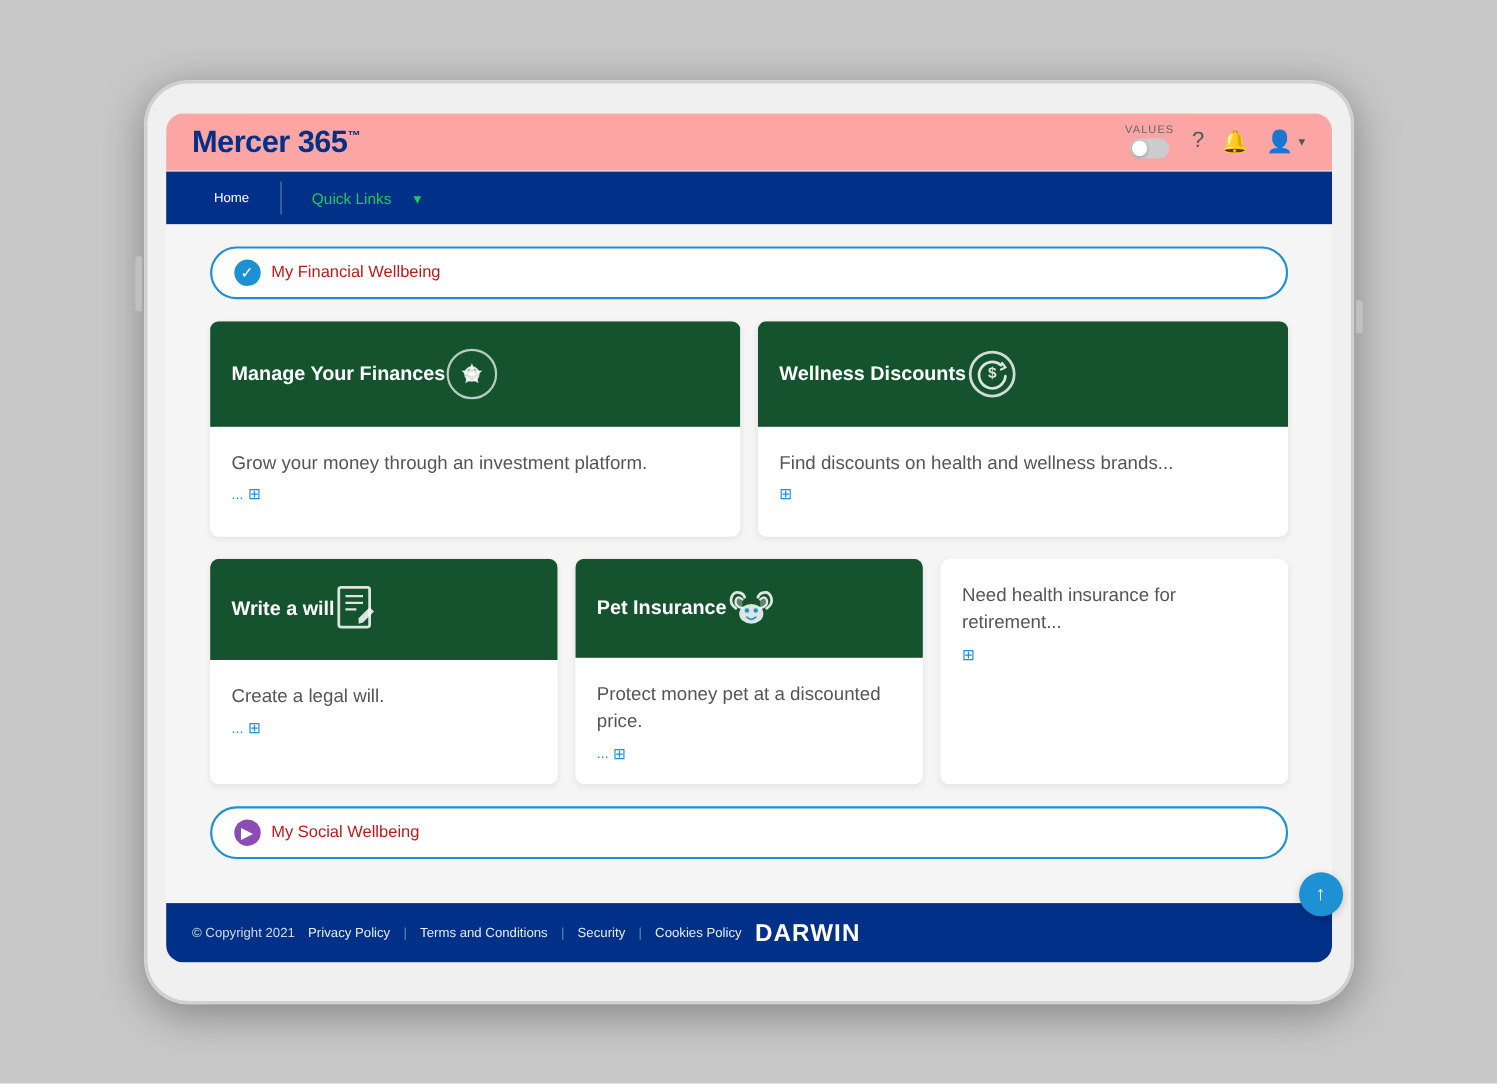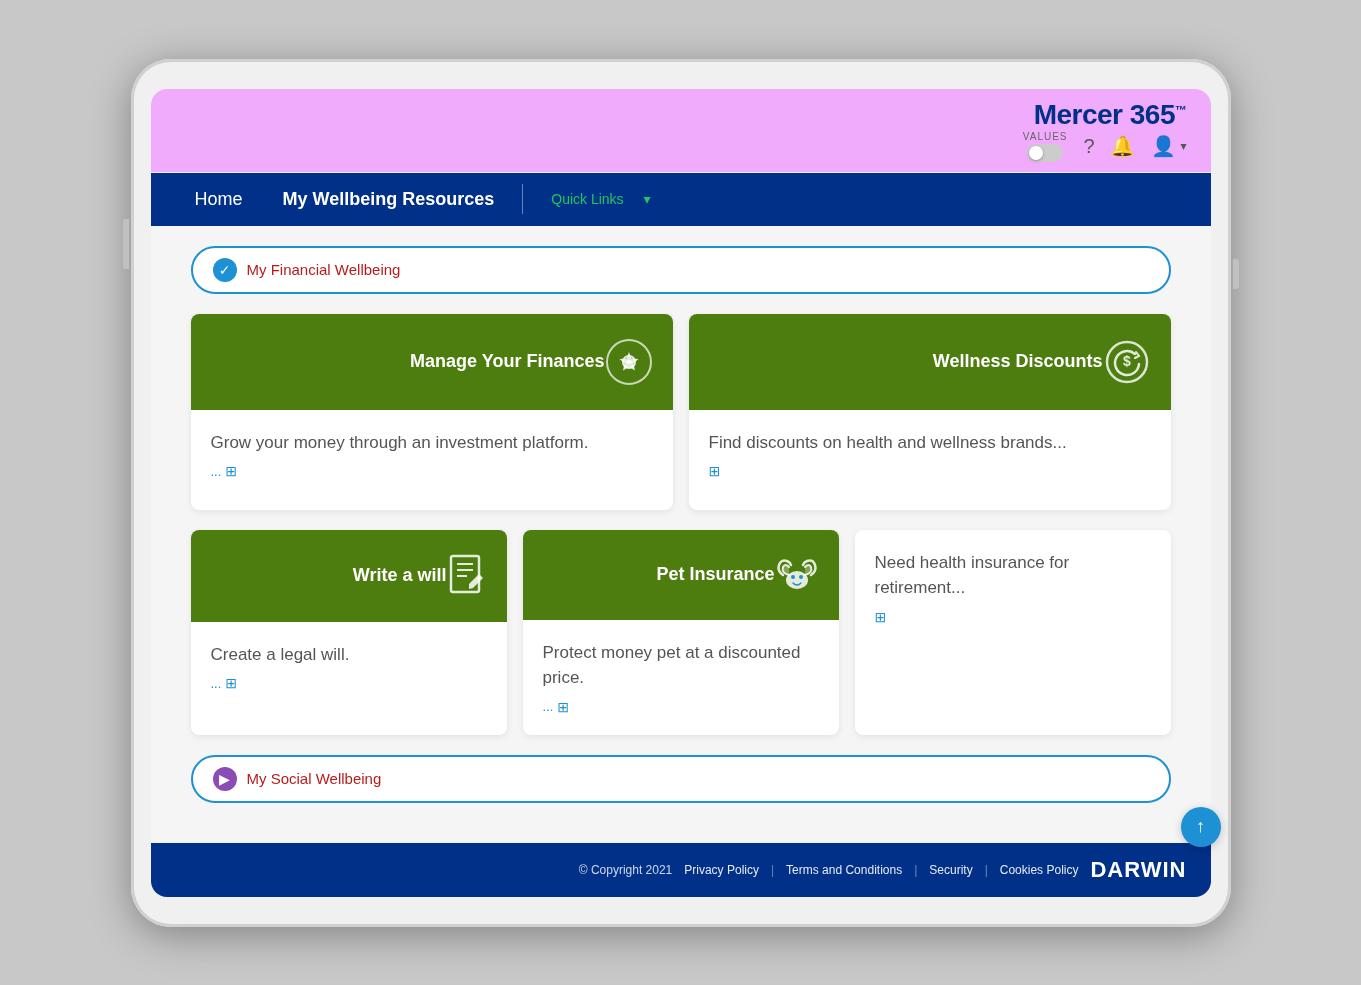--- a/index.html
+++ b/index.html
@@ -25,26 +25,25 @@
     .tablet-inner {
       background: #fff;
       border-radius: 16px;
       overflow: hidden;
       height: 100%;
     }
 
     
     .header {
       display: flex;
-      align-items: flex-end;
+      align-items: center;
       justify-content: space-between;
       padding: 10px 24px;
-      background: #f0abfc;
+      background: #fca5a5;
       border-bottom: 1px solid #eee;
-      flex-direction: column;
     }
 
     .logo {
       font-size: 28px;
       font-weight: 900;
       color: #003087;
       letter-spacing: -0.5px;
     }
 
     .logo sup {
@@ -110,21 +109,21 @@
     .nav-bar {
       background: #003087;
       display: flex;
       align-items: center;
       padding: 0 24px;
     }
 
     .nav-item {
       color: #fff;
       padding: 16px 20px;
-      font-size: 18px;
+      font-size: 12px;
       cursor: pointer;
       text-decoration: none;
       white-space: nowrap;
     }
 
     .nav-item.active {
       font-weight: 700;
     }
 
     .nav-divider {
@@ -201,25 +200,25 @@
     }
 
     .card {
       background: #fff;
       border-radius: 8px;
       overflow: hidden;
       box-shadow: 0 2px 6px rgba(0,0,0,0.08);
     }
 
     .card-header {
-      background: #4d7c0f;
+      background: #14532d;
       padding: 24px 20px;
       display: flex;
       align-items: center;
-      justify-content: flex-end;
+      justify-content: flex-start;
       min-height: 90px;
     }
 
     .card-title {
       color: #fff;
       font-size: 18px;
       font-weight: 700;
       max-width: 200px;
       line-height: 1.3;
     }
@@ -254,21 +253,21 @@
     .card-link-icon {
       font-size: 14px;
     }
 
     
     .footer {
       background: #003087;
       padding: 14px 24px;
       display: flex;
       align-items: center;
-      justify-content: flex-end;
+      justify-content: flex-start;
     }
 
     .footer-copy {
       color: rgba(255,255,255,0.8);
       font-size: 12px;
     }
 
     .footer-links {
       display: flex;
       align-items: center;
@@ -364,21 +363,20 @@
         <span class="header-icon">🔔</span>
         <div class="user-icon">
           <span>👤</span>
           <span style="font-size:12px;">▾</span>
         </div>
       </div>
     </div>
 
     <div class="nav-bar">
       <a class="nav-item">Home</a>
-      <a class="nav-item active">My Wellbeing Resources</a>
       <div class="nav-divider"></div>
       <div class="nav-dropdown">
         <span>Quick Links</span>
         <span>▾</span>
       </div>
     </div>
 
     <div class="main-content">
 
       <div class="section-pill">

